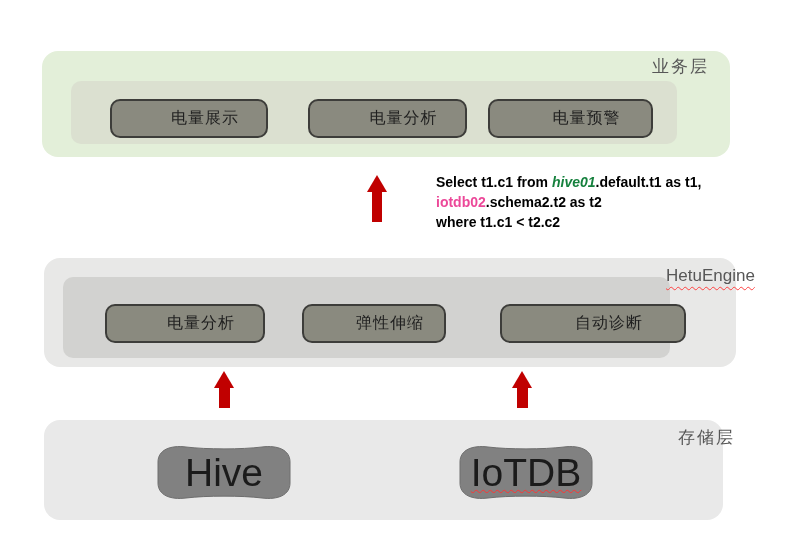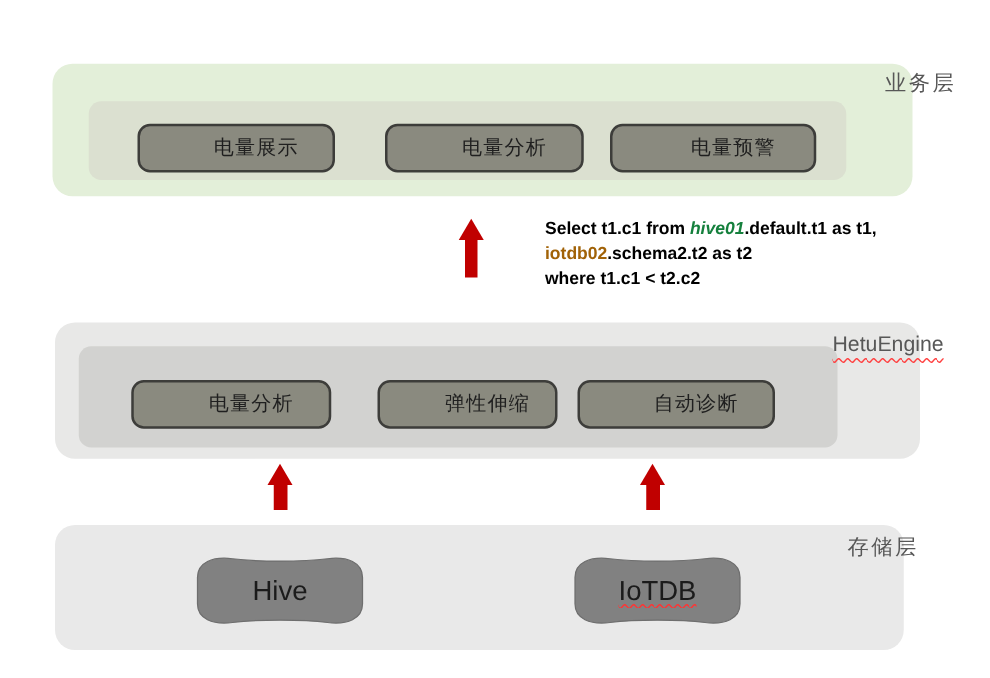--- a/index.html
+++ b/index.html
@@ -11,67 +11,67 @@
   .inner-panel{position:absolute;border-radius:10px;}
   #business-box{left:42px;top:51px;width:688px;height:106px;background:#e3efd9;}
   #business-panel{left:71px;top:81px;width:606px;height:63px;background:#dbe0d0;}
   #hetu-box{left:44px;top:258px;width:692px;height:109px;background:#e8e8e7;}
   #hetu-panel{left:63px;top:277px;width:607px;height:81px;background:#d2d2d0;}
   #storage-box{left:44px;top:420px;width:679px;height:100px;background:#e9e9e9;}
 
   .layer-label{
     position:absolute;color:#575757;font-size:17px;letter-spacing:2px;white-space:nowrap;
   }
-  #business-label{top:55px;left:708px;}
+  #business-label{top:55px;left:652px;}
   #hetu-label{
     top:266px;left:666px;letter-spacing:0;
     text-decoration:underline;text-decoration-style:wavy;text-decoration-color:#ff4040;
     text-decoration-thickness:1px;text-underline-offset:5px;
   }
   #storage-label{top:426px;left:678px;}
 
   .diagram-button{
     position:absolute;height:39px;box-sizing:border-box;
     background:#8a8a7f;border:2.5px solid #3d3d3a;border-radius:10px;
     display:flex;align-items:center;justify-content:center;
     color:#1f1f1f;font-size:16px;letter-spacing:1px;padding-left:32px;
   }
   .biz-btn{top:99px;}
   .hetu-btn{top:304px;}
   #btn-display{left:110px;width:158px;}
   #btn-analysis{left:308px;width:159px;justify-content:center;}
   #btn-warning{left:488px;width:165px;}
   #btn-accel{left:105px;width:160px;}
   #btn-scale{left:302px;width:144px;}
-  #btn-diag{left:462px;width:158px;}
+  #btn-diag{left:500px;width:186px;}
 
   .arrow-head{position:absolute;width:0;height:0;border-style:solid;border-color:transparent;}
   .arrow-stem{position:absolute;background:#c00000;}
   #arrow-mid-head{left:367px;top:175px;border-width:0 10px 17px 10px;border-bottom-color:#c00000;}
   #arrow-mid-stem{left:372px;top:191px;width:10px;height:31px;}
   #arrow-hive-head{left:214px;top:371px;border-width:0 10.5px 17px 10.5px;border-bottom-color:#c00000;}
   #arrow-hive-stem{left:219px;top:387px;width:11px;height:21px;}
   #arrow-iotdb-head{left:512px;top:371px;border-width:0 10.5px 17px 10.5px;border-bottom-color:#c00000;}
   #arrow-iotdb-stem{left:517px;top:387px;width:11px;height:21px;}
 
   #sql-block{
     position:absolute;left:436px;top:172px;width:350px;
     font-size:14px;font-weight:bold;line-height:20px;color:#000000;white-space:nowrap;
   }
   .tok-red{color:#15803d;font-style:italic;}
-  .tok-green{color:#a16207;}
+  .tok-green{color:#ec4899;}
 
   .storage-node{position:absolute;top:442px;width:136px;height:61px;}
   #node-hive{left:156px;}
   #node-iotdb{left:458px;}
   .storage-node svg{position:absolute;left:0;top:0;}
   .node-label{
     position:absolute;left:0;top:0;width:100%;height:100%;
     display:flex;align-items:center;justify-content:center;
-    font-size:22px;color:#1b1b1b;
+    font-size:39px;color:#1b1b1b;
   }
   .node-label.misspelled{
     text-decoration:underline;text-decoration-style:wavy;text-decoration-color:#ff3333;
     text-decoration-thickness:1px;text-underline-offset:3px;
   }
 </style>
 </head>
 <body>
 
 <div id="canvas">

